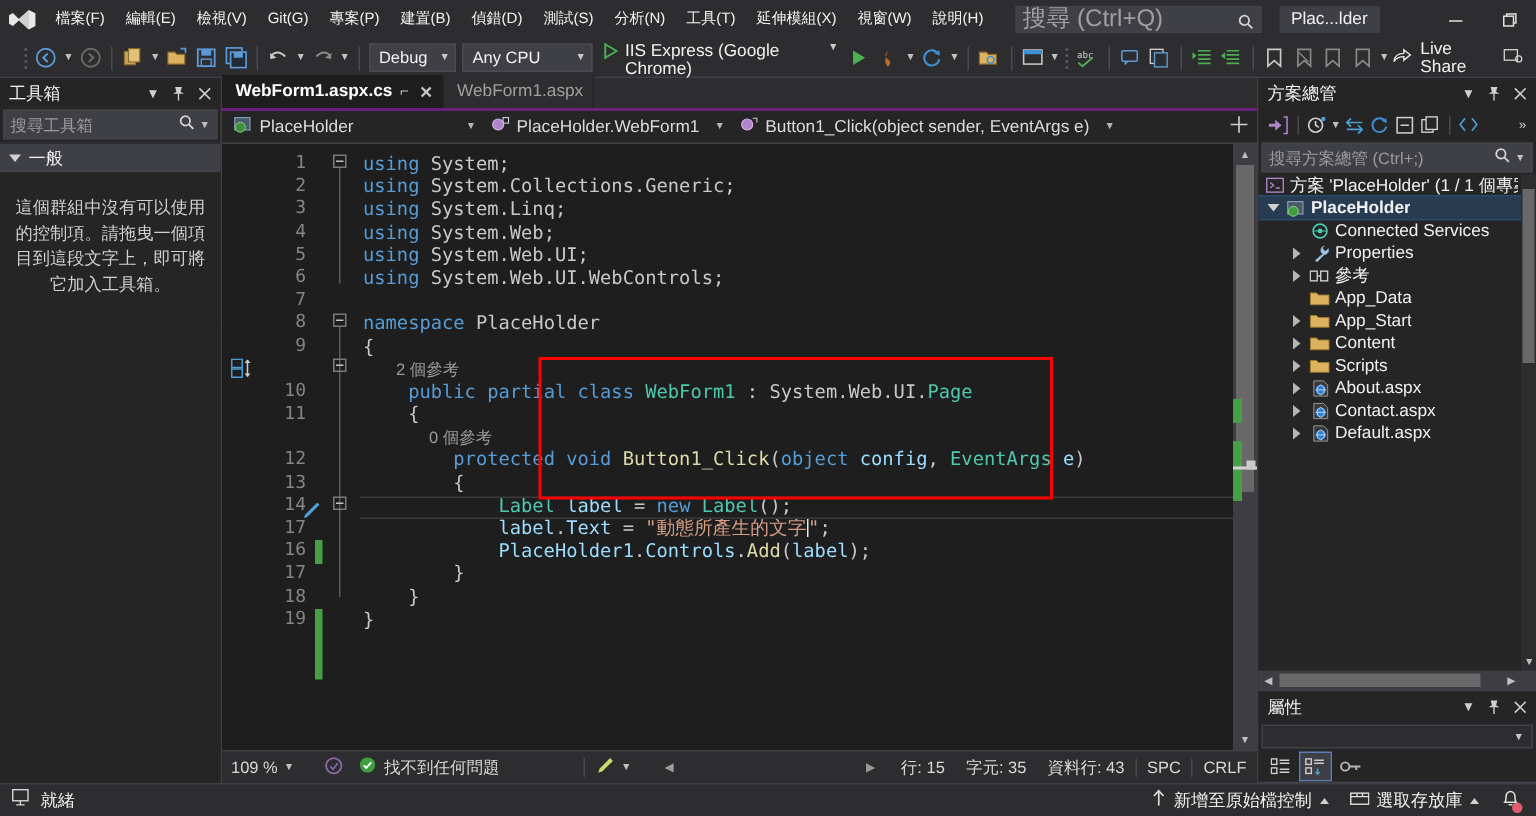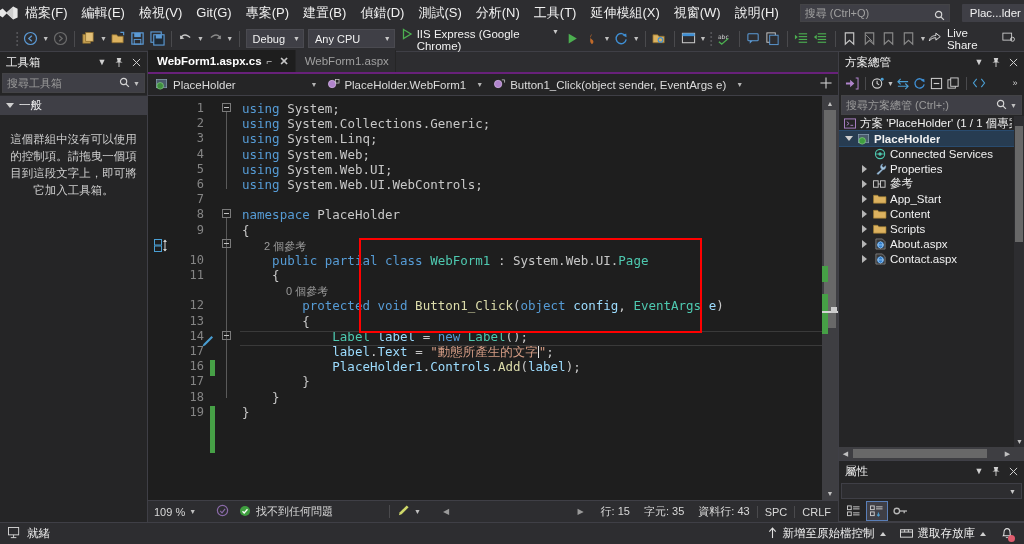--- a/index.html
+++ b/index.html
@@ -13,31 +13,31 @@
   .app { position: relative; width: 1024px; height: 544px; background: #2d2d30; display: flex; flex-direction: column; }
 
   
   .menubar {
     height: 26px; background: #2d2d30; display: flex; align-items: center;
     flex: 0 0 26px; position: relative;
   }
   .vs-logo { width: 30px; height: 26px; display:flex; align-items:center; justify-content:center; }
   .vs-logo svg { display:block; }
   .menu-item {
-    font-size: 13px; color: #f1f1f1; padding: 4px 7px; line-height: 14px;
+    font-size: 10px; color: #f1f1f1; padding: 4px 7px; line-height: 14px;
     white-space: nowrap; cursor: default;
   }
   .search-box {
     margin-left: 14px; width: 164px; height: 18px; background: #3f3f46;
     border: 1px solid #434346; display: flex; align-items: center; padding: 0 4px;
     position: relative;
   }
   .search-box input {
     background: transparent; border: none; outline: none; color: #cfcfcf;
-    font-size: 11px; width: 140px; font-family: "Liberation Sans", sans-serif;
+    font-size: 16px; width: 140px; font-family: "Liberation Sans", sans-serif;
   }
   .search-box input::placeholder { color: #a0a0a0; }
   .search-mag { position:absolute; right:4px; top:2px; }
   .win-title {
     margin-left: 12px; font-size: 11.5px; background: #3f3f46; color: #f1f1f1;
     padding: 3px 8px; border-radius: 1px;
   }
   .win-ctrls { margin-left: auto; display: flex; align-items: center; height: 26px; }
   .win-btn { width: 36px; height: 26px; display:flex; align-items:center; justify-content:center; }
 
@@ -827,20 +827,28 @@
           <span class="ticon">
             <svg width="14" height="12" viewBox="0 0 15 13">
                 <rect x="0.5" y="3" width="5" height="7" fill="none" stroke="#cfcfcf" stroke-width="1"></rect>
                 <rect x="8" y="3" width="5" height="7" fill="none" stroke="#cfcfcf" stroke-width="1"></rect>
                 <line x1="5.5" y1="6.5" x2="8" y2="6.5" stroke="#cfcfcf" stroke-width="1"></line>
               </svg>
           </span>
           <span class="tlbl">參考</span>
         </div>
 
+        <div class="trow" style="padding-left:34px">
+          <span class="ticon">
+            <svg width="14" height="12" viewBox="0 0 15 13">
+                <path d="M0.5 11 L0.5 2.5 L5 2.5 L6.3 4 L14 4 L14 11 Z" fill="#dcb25f" stroke="#a07c30" stroke-width="0.7"></path>
+              </svg>
+          </span>
+          <span class="tlbl">App_Data</span>
+        </div>
 
         <div class="trow" style="padding-left:20px">
           <span class="tw">
               <span class="tri-r"></span>
             </span>
           <span class="ticon">
             <svg width="14" height="12" viewBox="0 0 15 13">
                 <path d="M0.5 11 L0.5 2.5 L5 2.5 L6.3 4 L14 4 L14 11 Z" fill="#dcb25f" stroke="#a07c30" stroke-width="0.7"></path>
               </svg>
           </span>
@@ -893,20 +901,33 @@
           <span class="ticon">
             <svg width="13" height="12" viewBox="0 0 14 13">
                 <path d="M2 1 L9 1 L12 4 L12 12 L2 12 Z" fill="#3a3a3a" stroke="#9a9a9a" stroke-width="0.7"></path>
                 <circle cx="7" cy="7.5" r="3.6" fill="#2f7fd0"></circle>
                 <path d="M3.4 7.5 L10.6 7.5 M7 3.9 A5 4 0 0 1 7 11.1 A5 4 0 0 1 7 3.9" fill="none" stroke="#bcd8f0" stroke-width="0.7"></path>
               </svg>
           </span>
           <span class="tlbl">Contact.aspx</span>
         </div>
 
+        <div class="trow" style="padding-left:20px">
+          <span class="tw">
+              <span class="tri-r"></span>
+            </span>
+          <span class="ticon">
+            <svg width="13" height="12" viewBox="0 0 14 13">
+                <path d="M2 1 L9 1 L12 4 L12 12 L2 12 Z" fill="#3a3a3a" stroke="#9a9a9a" stroke-width="0.7"></path>
+                <circle cx="7" cy="7.5" r="3.6" fill="#2f7fd0"></circle>
+                <path d="M3.4 7.5 L10.6 7.5 M7 3.9 A5 4 0 0 1 7 11.1 A5 4 0 0 1 7 3.9" fill="none" stroke="#bcd8f0" stroke-width="0.7"></path>
+              </svg>
+          </span>
+          <span class="tlbl">Default.aspx</span>
+        </div>
 
         <div class="vscroll-mini">
           <div class="vsm-thumb" style="top:10px;height:116px;"></div>
           <div style="position:absolute;left:2px;bottom:2px;font-size:7px;color:#c0c0c0">▼</div>
         </div>
       </div>
 
       <div class="hscroll">
         <div class="hs-arrow">◀</div>
         <div class="hs-thumb" style="left:14px; width:134px;"></div>

